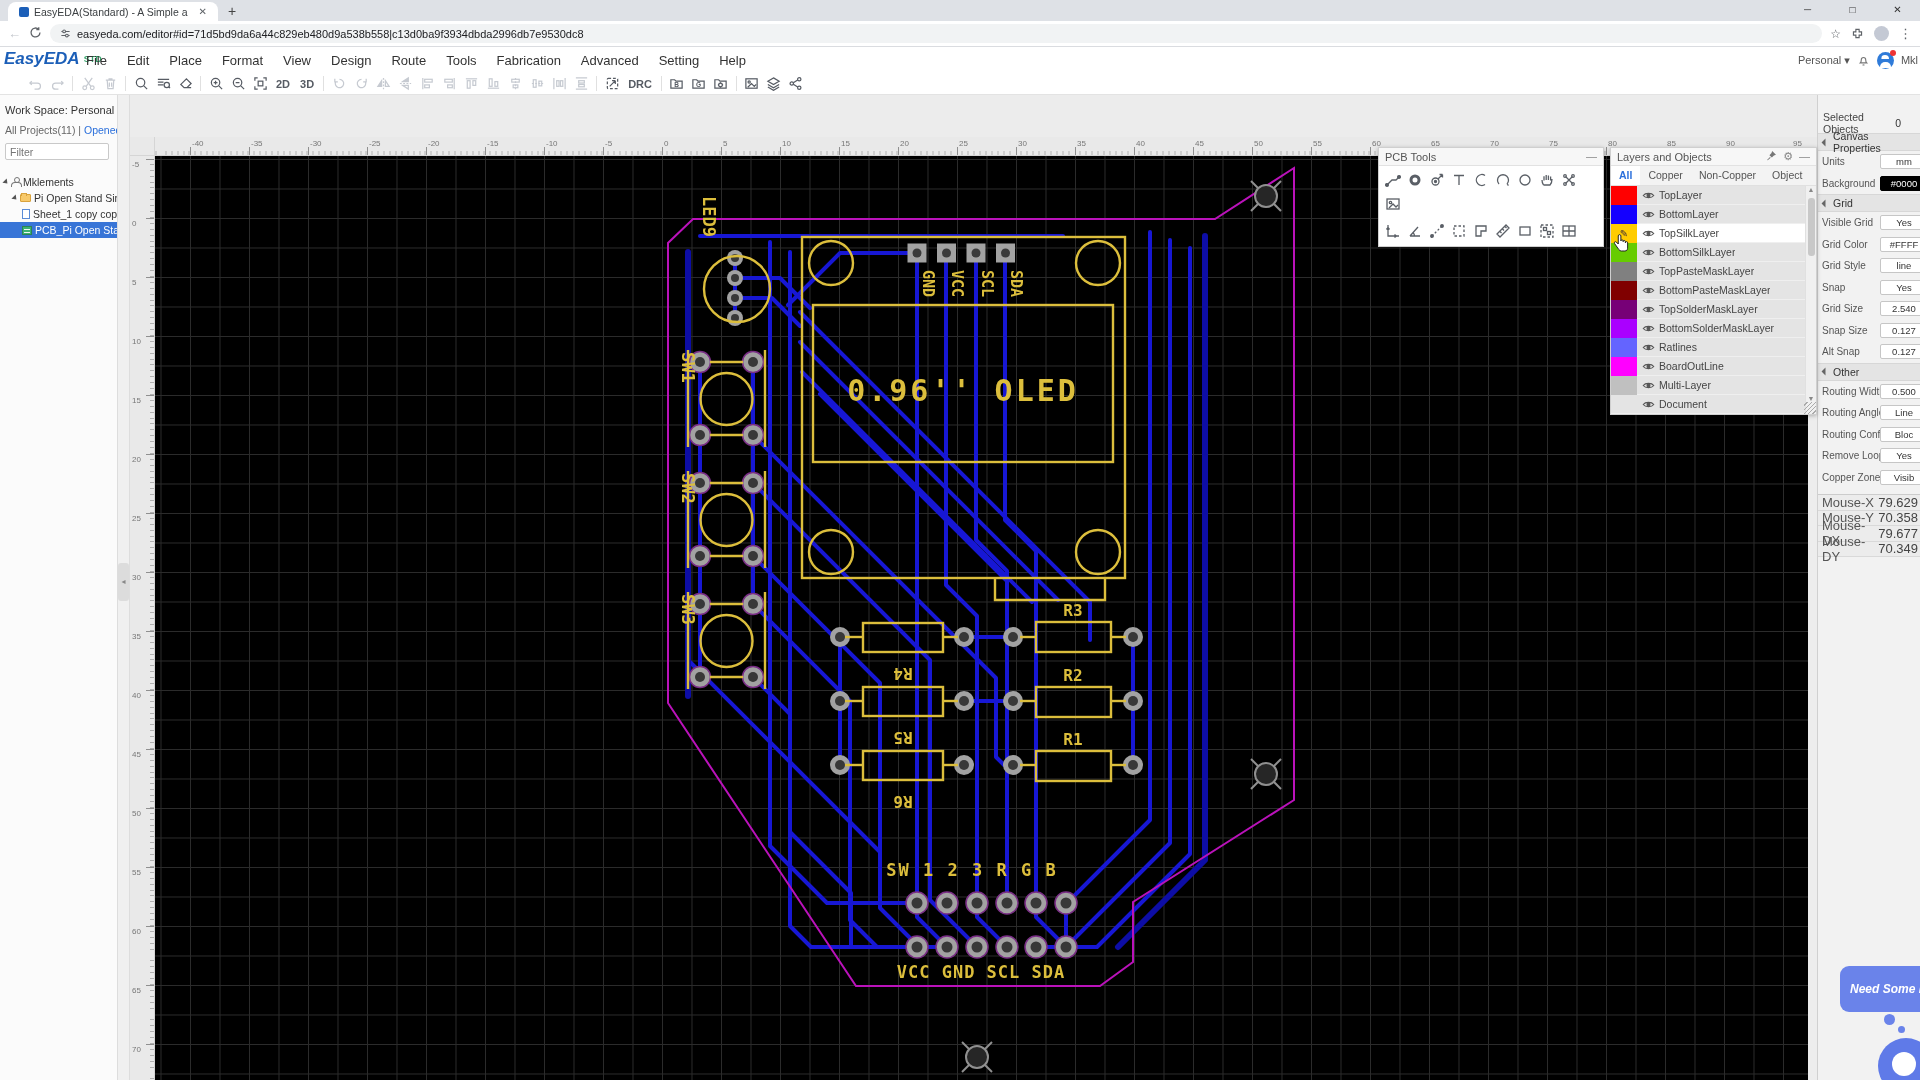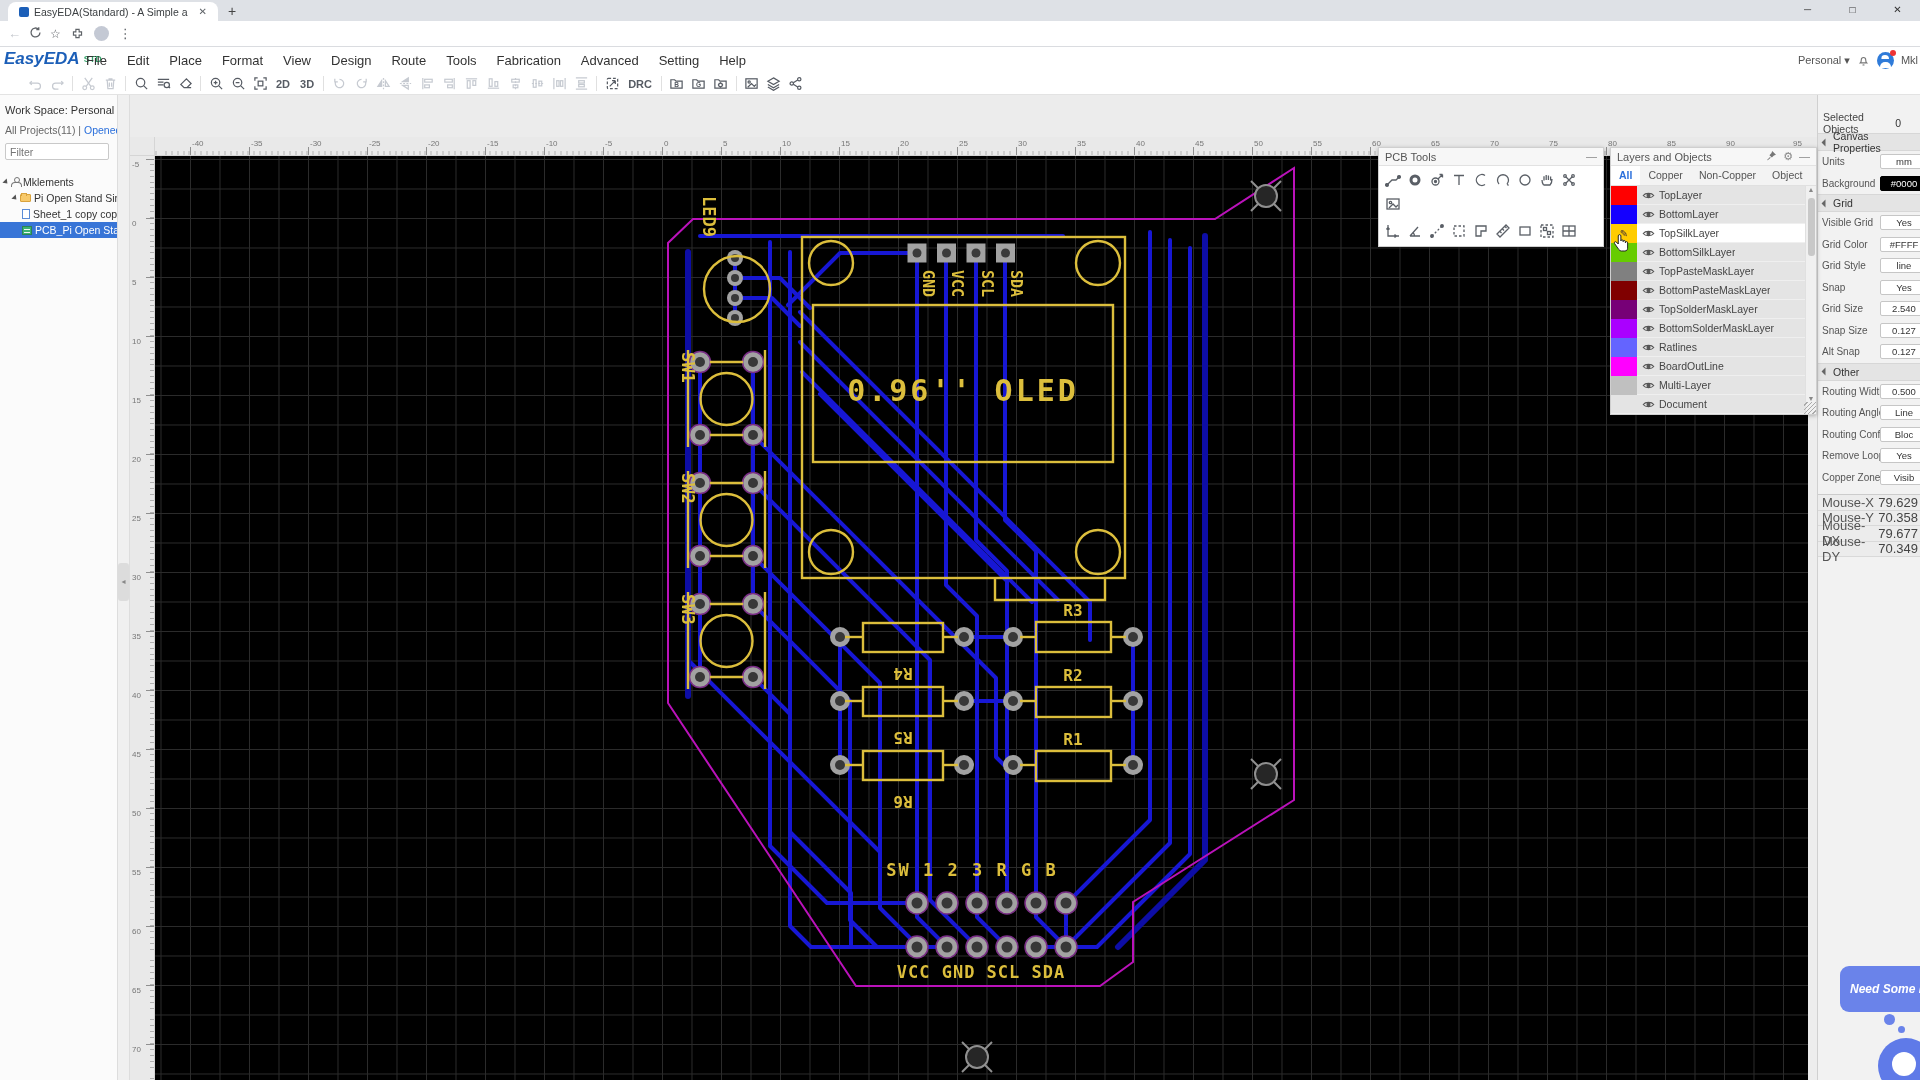--- a/index.html
+++ b/index.html
@@ -188,20 +188,28 @@
     </div>
   </div>
 
   <div class="urlbar">
     <span class="navic dis">←</span>
     <span class="navic">
       <svg width="13" height="13" viewBox="0 0 16 16" fill="none" stroke="currentColor" stroke-width="1.6">
           <path d="M13.5 8a5.5 5.5 0 1 1-1.6-3.9 M12 1.5 v3 h-3"></path>
         </svg>
     </span>
+    <div class="urlpill">
+      <svg class="tuneic" viewBox="0 0 16 16" stroke="#5f6368" stroke-width="1.6" fill="none">
+          <path d="M2 5 H14 M2 11 H14"></path>
+          <circle cx="6" cy="5" r="2" fill="#fff"></circle>
+          <circle cx="10" cy="11" r="2" fill="#fff"></circle>
+        </svg>
+      <span class="urltext">easyeda.com/editor#id=71d5bd9da6a44c829eb480d9a538b558|c13d0ba9f3934dbda2996db7e9530dc8</span>
+    </div>
     <div class="chrome-right">
       <span class="star">☆</span>
       <svg width="13" height="13" viewBox="0 0 16 16" stroke="#5f6368" stroke-width="1.4" fill="none">
           <path d="M6 3 h4 v3 h3 v4 h-3 v3 H6 v-3 H3 V6 h3 Z"></path>
         </svg>
       <span class="chrome-avatar"></span>
       <span class="navic">⋮</span>
     </div>
   </div>
 

